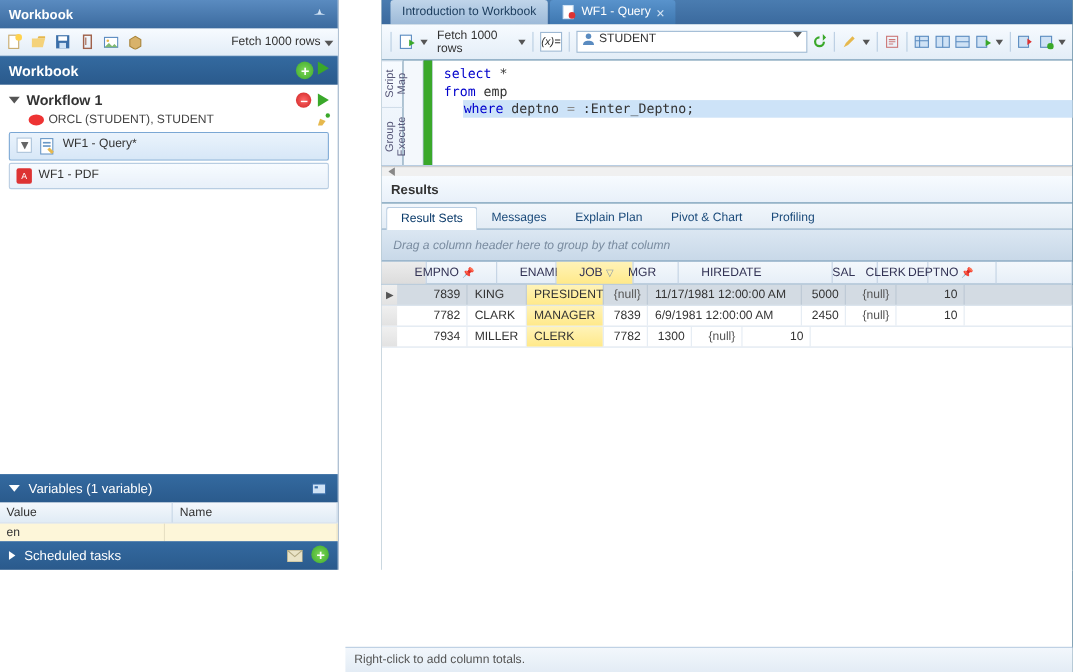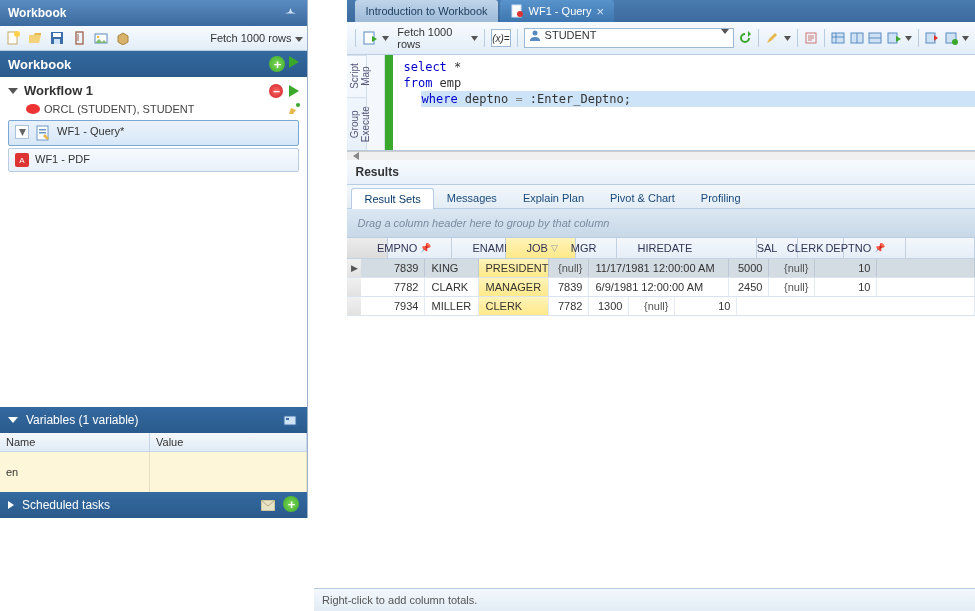--- a/index.html
+++ b/index.html
@@ -25,21 +25,21 @@
 .node-box { background: linear-gradient(#f7fbff, #e8f0f9); border: 1px solid #b8cde2; border-radius: 2px; margin: 2px 4px; padding: 4px 6px; display: flex; gap: 6px; }
 .node-box.active { border: 1px solid #7aa7d4; background: linear-gradient(#eaf3fc, #d7e7f7); }
 .node-caret-btn { width: 14px; height: 14px; border: 1px solid #aac2da; background: #fff; display: flex; align-items: center; justify-content: center; }
 .pdf-icon { width: 14px; height: 14px; background: #d33; border-radius: 2px; color: #fff; font-size: 8px; display: flex; align-items: center; justify-content: center; }
 .left-middle { flex: 1; }
 .collapsible-hdr { background: linear-gradient(#346aa0, #2a5a8c); color: #fff; font-size: 12px; padding: 4px 8px; display: flex; align-items: center; justify-content: space-between; }
 .vars-body { background: #fff; }
 .vars-head { display: flex; background: linear-gradient(#f4f8fc,#e0ebf5); border-bottom: 1px solid #c7d6e6; }
 .vars-head div { padding: 3px 6px; border-right: 1px solid #c7d6e6; font-size: 11px; }
 .vars-row { display: flex; background: #fdf6d9; }
-.vars-row div { padding: 14px 6px; border-right: 1px solid #e7e0c4; font-size: 11px; }
+.vars-row div { padding: 2px 6px; border-right: 1px solid #e7e0c4; font-size: 11px; }
 .fetch-dd { margin-left: auto; font-size: 11px; color: #333; padding-right: 12px; position: relative; }
 .fetch-dd::after { content: ''; position: absolute; right: 0; top: 5px; width: 0; height: 0; border-left: 4px solid transparent; border-right: 4px solid transparent; border-top: 5px solid #555; }
 
 .right-panel { flex: 1; display: flex; flex-direction: column; background: #0c4a6e; }
 .tab-bar { background: linear-gradient(#4a7cb0, #3b6a9e); display: flex; align-items: flex-end; height: 26px; padding-left: 8px; gap: 2px; }
 .tab { background: linear-gradient(#c0d5ea,#9dbad8); color: #1a3b5c; padding: 4px 10px; border-radius: 3px 3px 0 0; display: flex; align-items: center; gap: 5px; font-size: 11px; height: 22px; }
 .tab.active { background: linear-gradient(#5993cc,#3e77b0); color: #fff; }
 .tab-close { color: #d5e5f5; font-size: 13px; cursor: pointer; }
 .main-toolbar { background: linear-gradient(#f7fbff,#e3edf7); border-bottom: 1px solid #b8cde2; padding: 4px 6px; display: flex; align-items: center; gap: 4px; }
 .main-toolbar .sep { width: 1px; height: 18px; background: #b8cde2; margin: 0 2px; }
@@ -198,22 +198,22 @@
       </span>
       <span class="icon-btn">
           <svg width="14" height="14">
             <rect x="1" y="3" width="12" height="9" fill="#cfe2f5" stroke="#3a6ea8"></rect>
             <rect x="3" y="5" width="3" height="2" fill="#3a6ea8"></rect>
           </svg>
         </span>
     </div>
     <div class="vars-body">
       <div class="vars-head">
+        <div style="flex:1">Value</div>
         <div style="width:150px">Name</div>
-        <div style="flex:1">Value</div>
       </div>
       <div class="vars-row">
         <div style="width:150px">en</div>
         <div style="flex:1"></div>
       </div>
     </div>
     <div class="collapsible-hdr">
       <span style="display:flex;align-items:center;gap:6px">
         <svg width="8" height="8">
             <path d="M0 0v8l6-4z" fill="#fff"></path>

